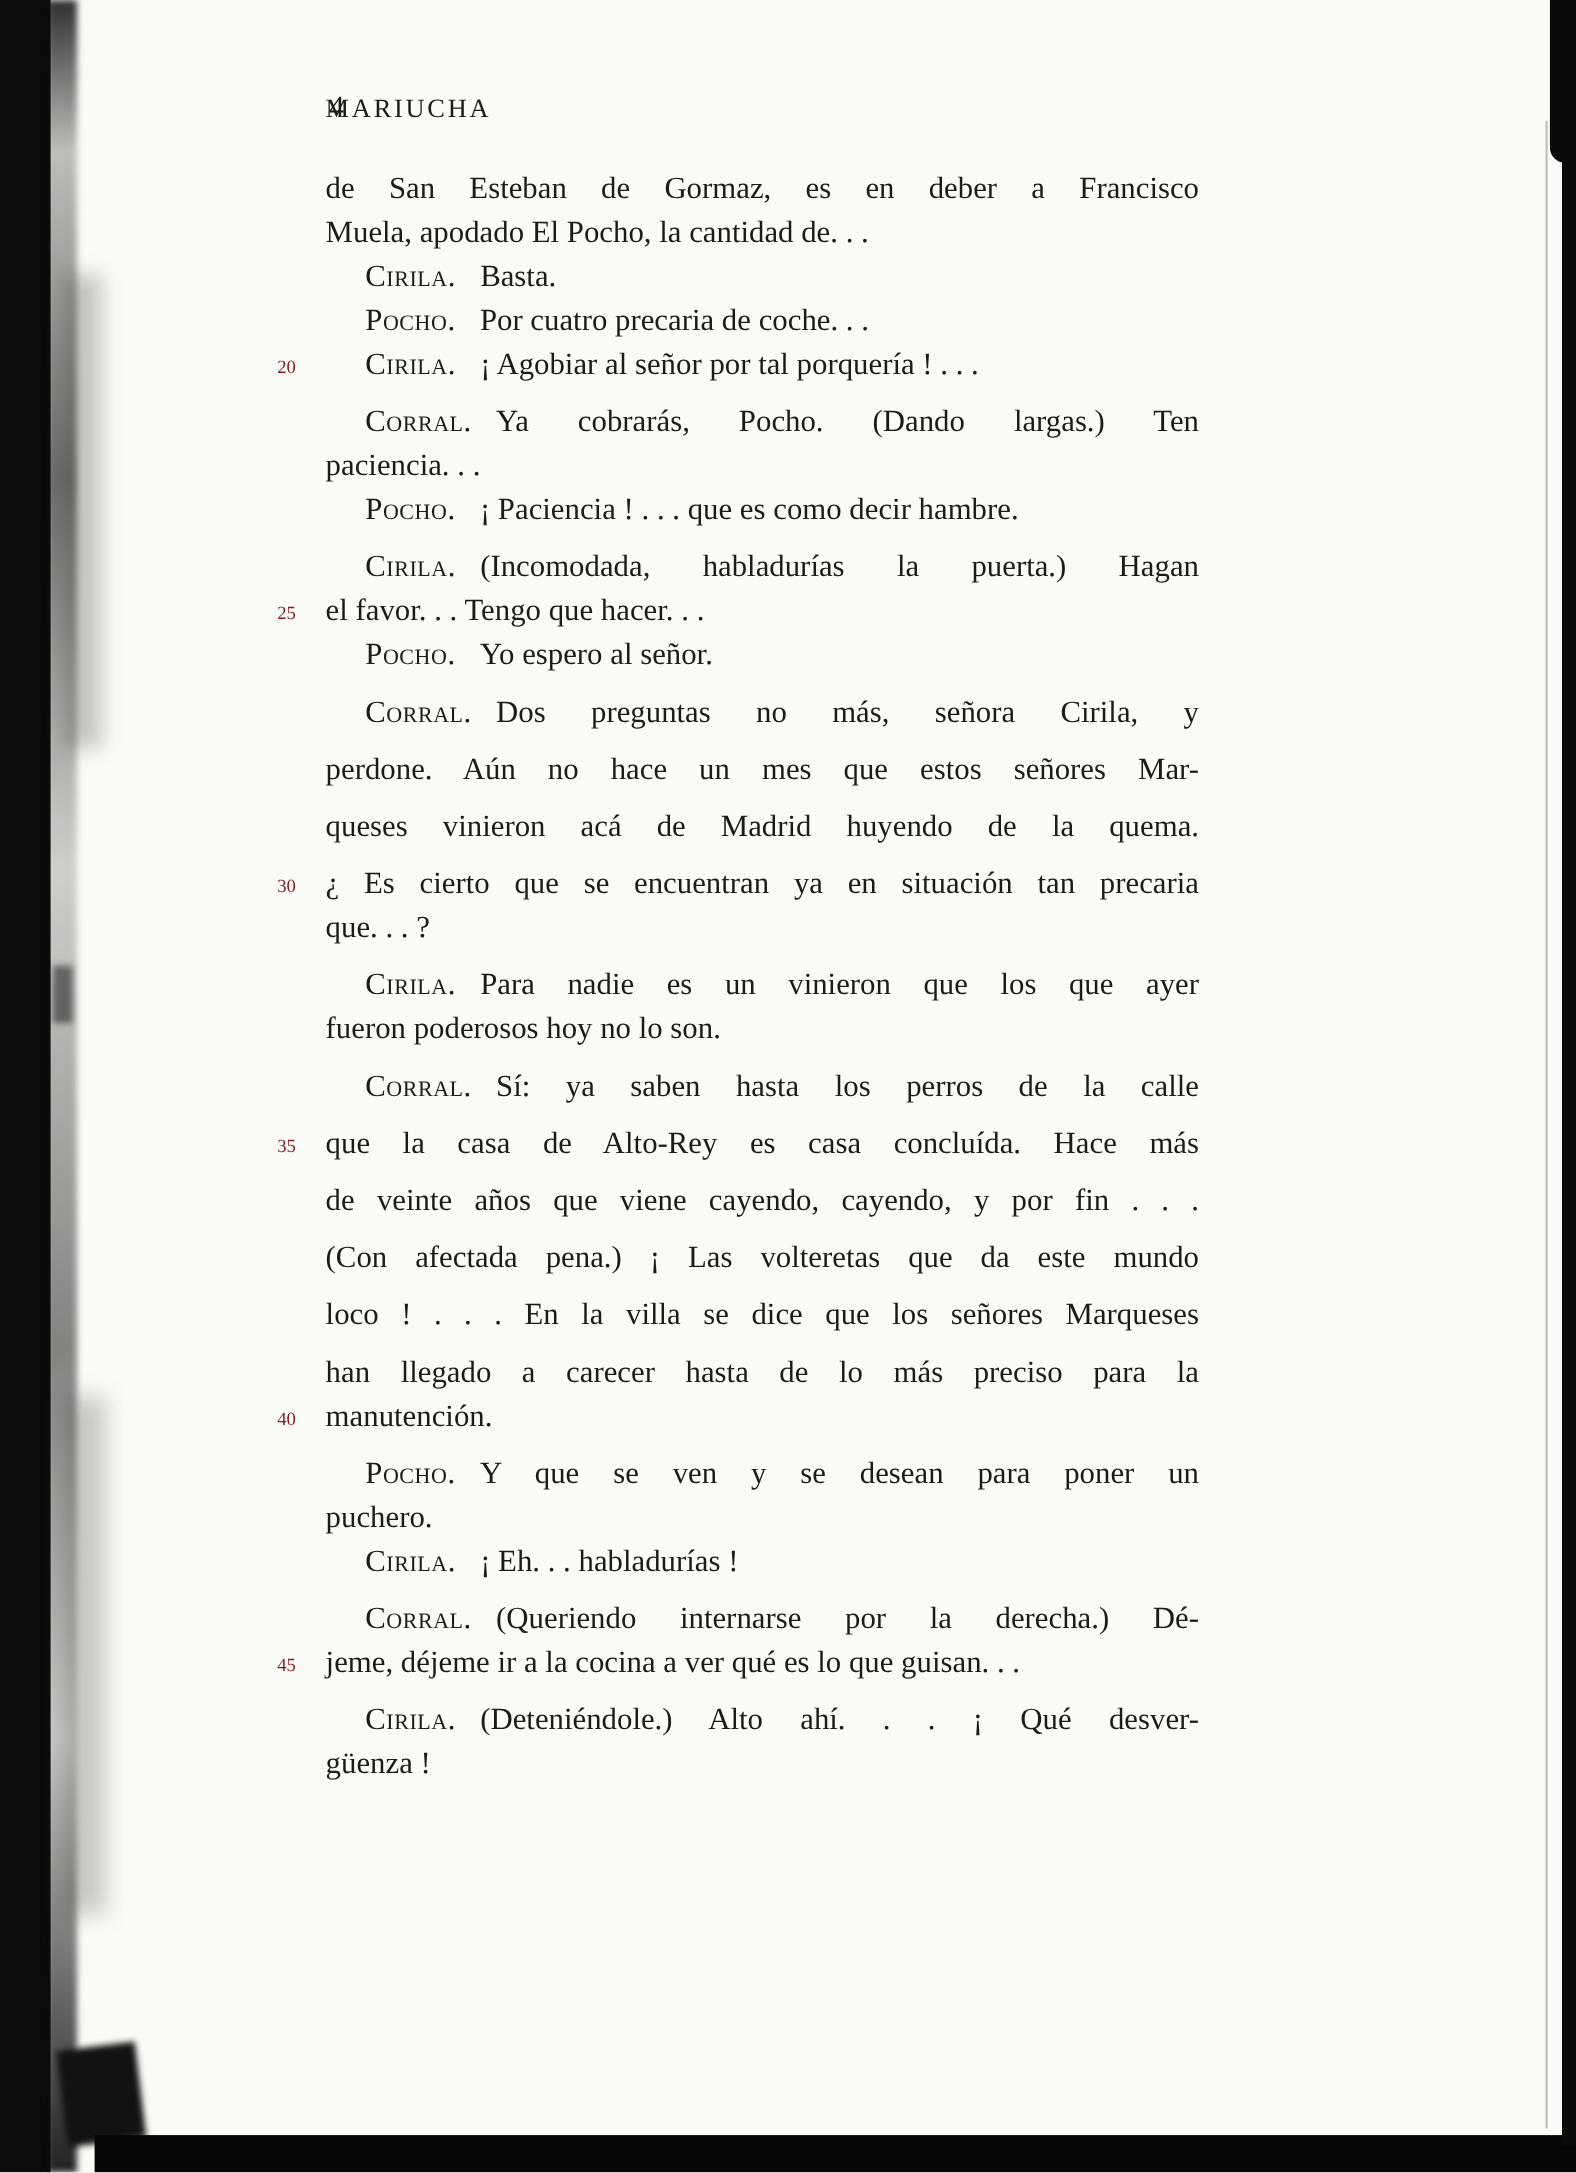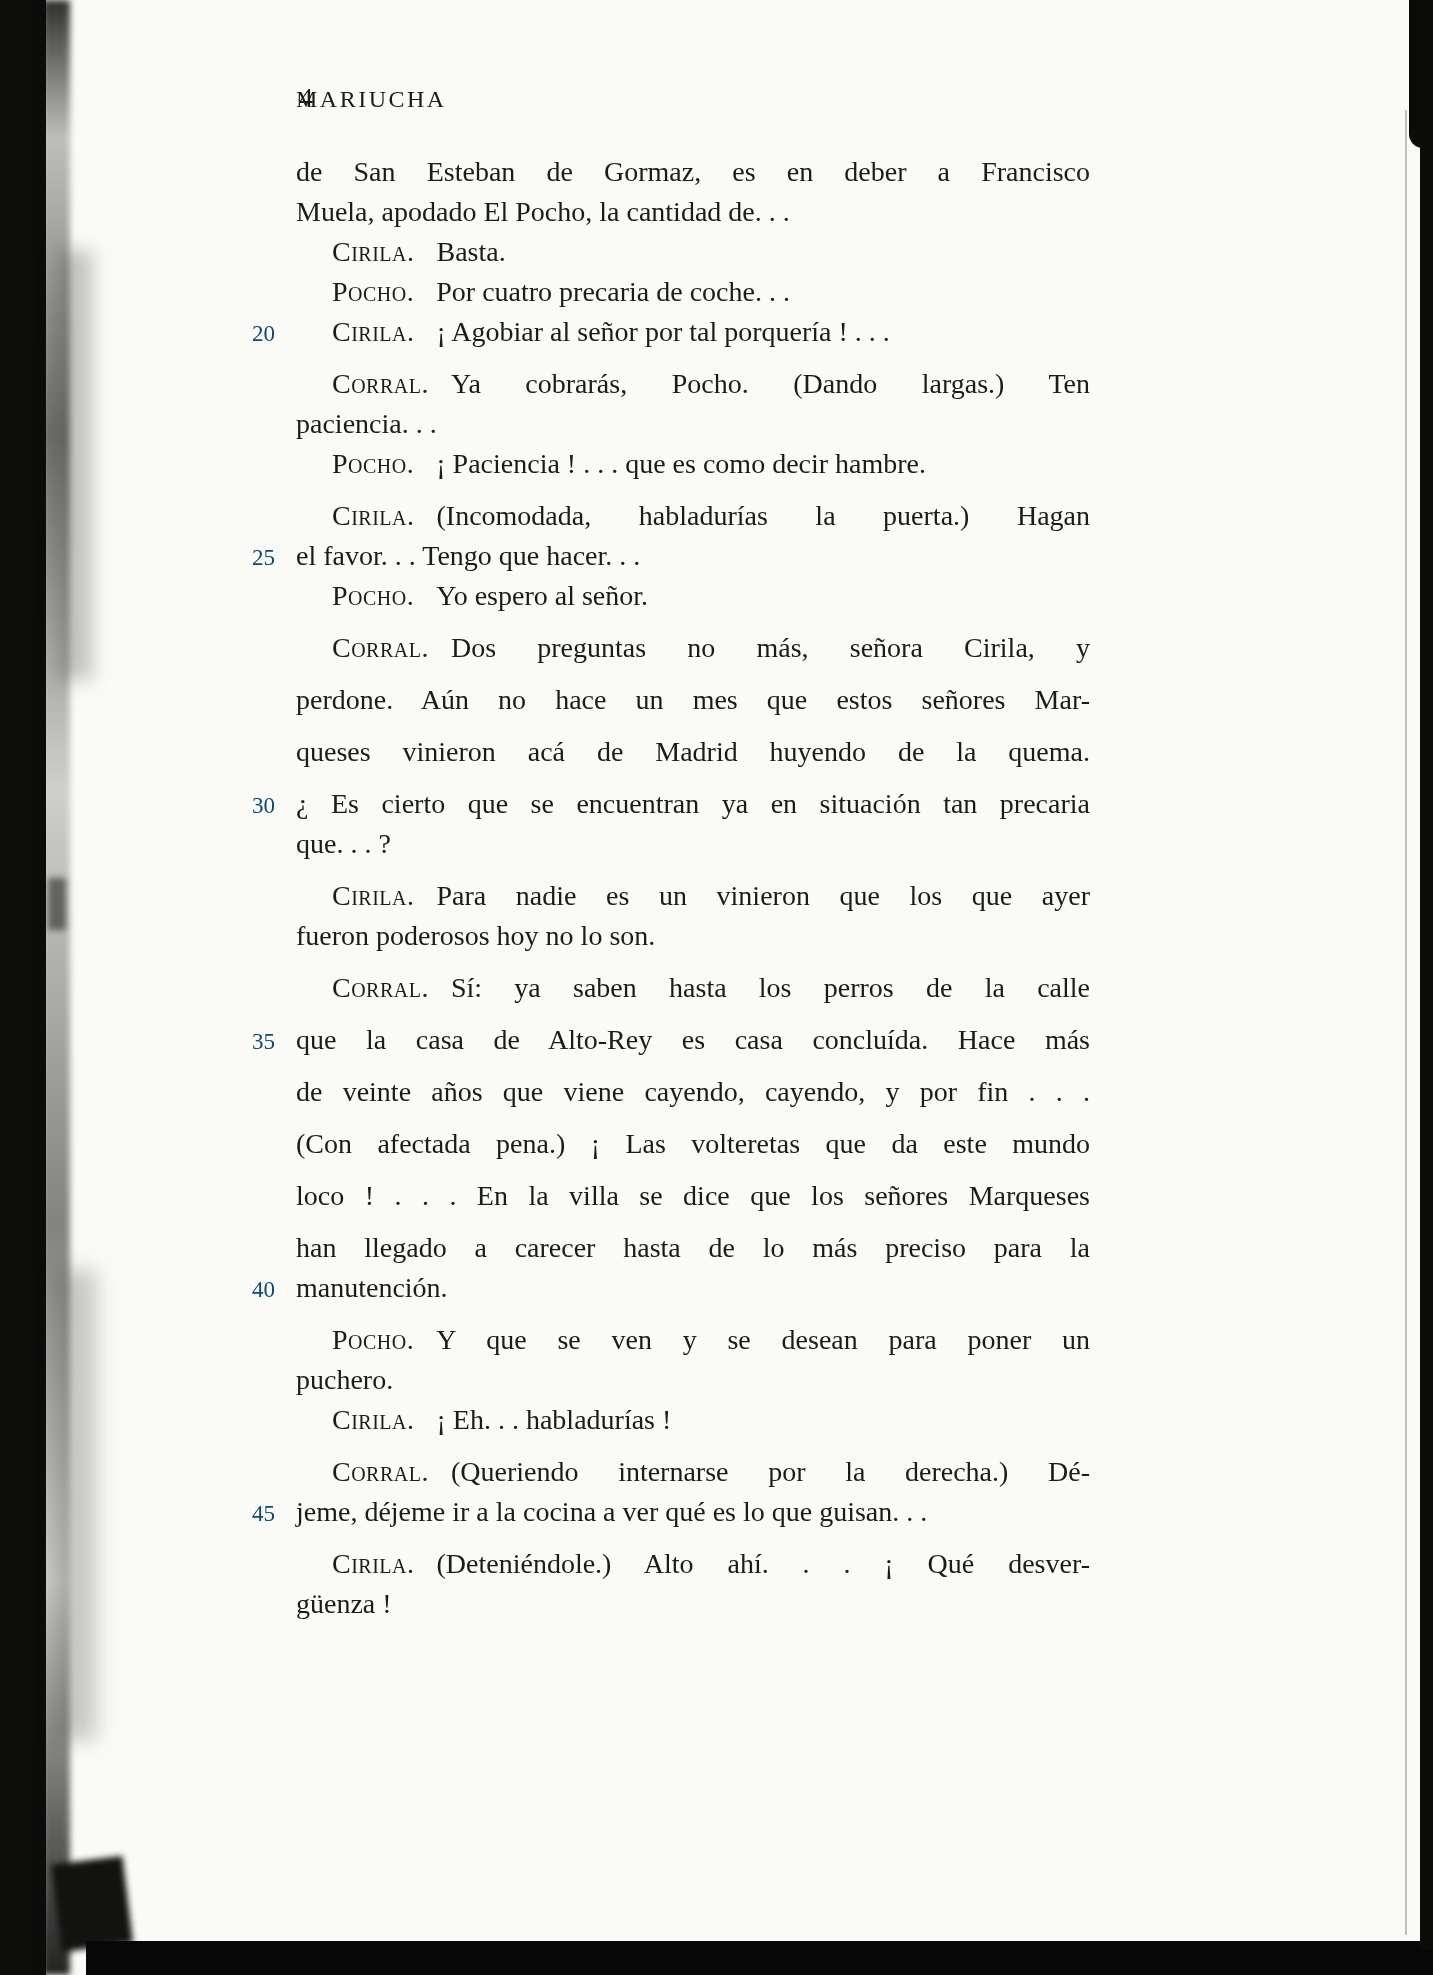--- a/index.html
+++ b/index.html
@@ -31,21 +31,21 @@
   
   .pagenum{position:absolute;left:299px;top:82px;font-size:28px;}
   .runhead{position:absolute;left:296px;top:86px;width:794px;text-align:left;
     font-size:24px;letter-spacing:2.5px;}
   
   .textcol{position:absolute;left:296px;top:140px;width:794px;
     font-size:28px;line-height:40px;}
   .line{position:relative;}
   .line.ind{text-indent:36px;}
   .line.j{text-align:justify;text-align-last:justify;margin-top:12px;}
-  .lnum{position:absolute;left:-44px;top:2px;font-size:23px;text-indent:0;color:#0c4a6e;}
+  .lnum{position:absolute;left:-44px;top:2px;font-size:17px;text-indent:0;color:#7f1d1d;}
   .sc{font-variant:small-caps;letter-spacing:.5px;margin-right:22px;}
   .i{}
   .rm{}
 </style>
 </head>
 <body>
 
 <div class="page">
 
   <div class="edge-left"></div>

